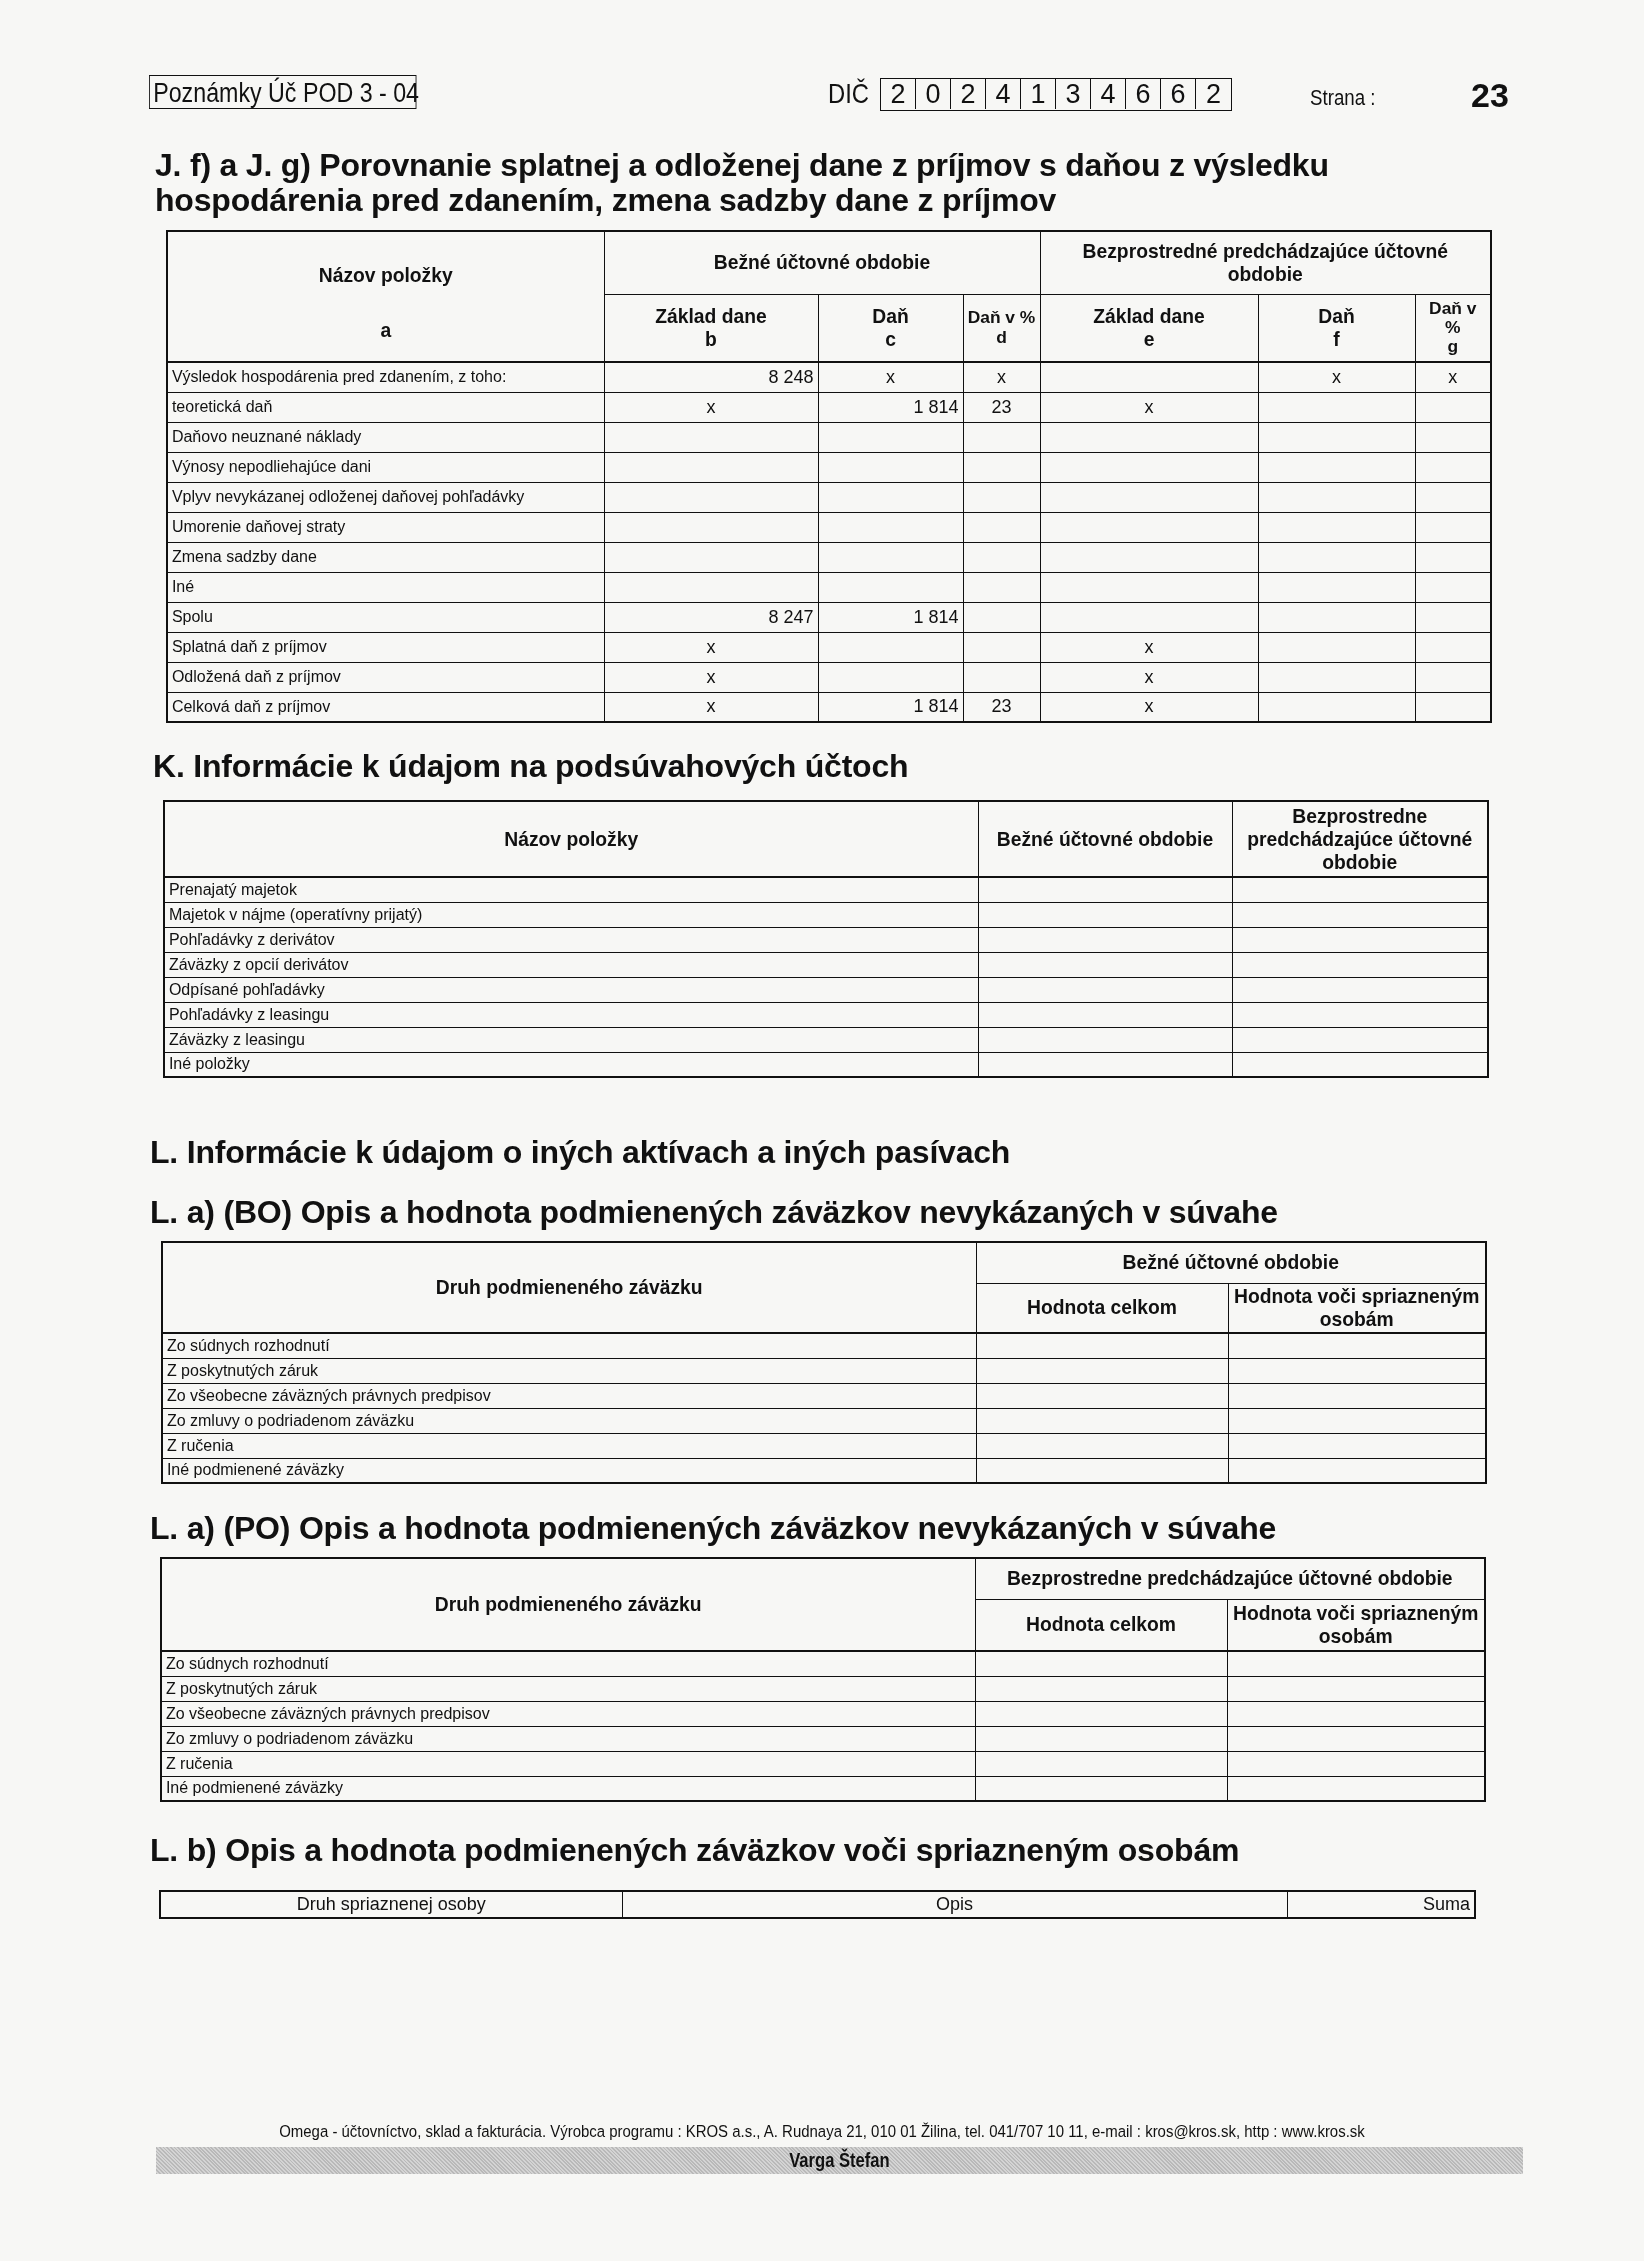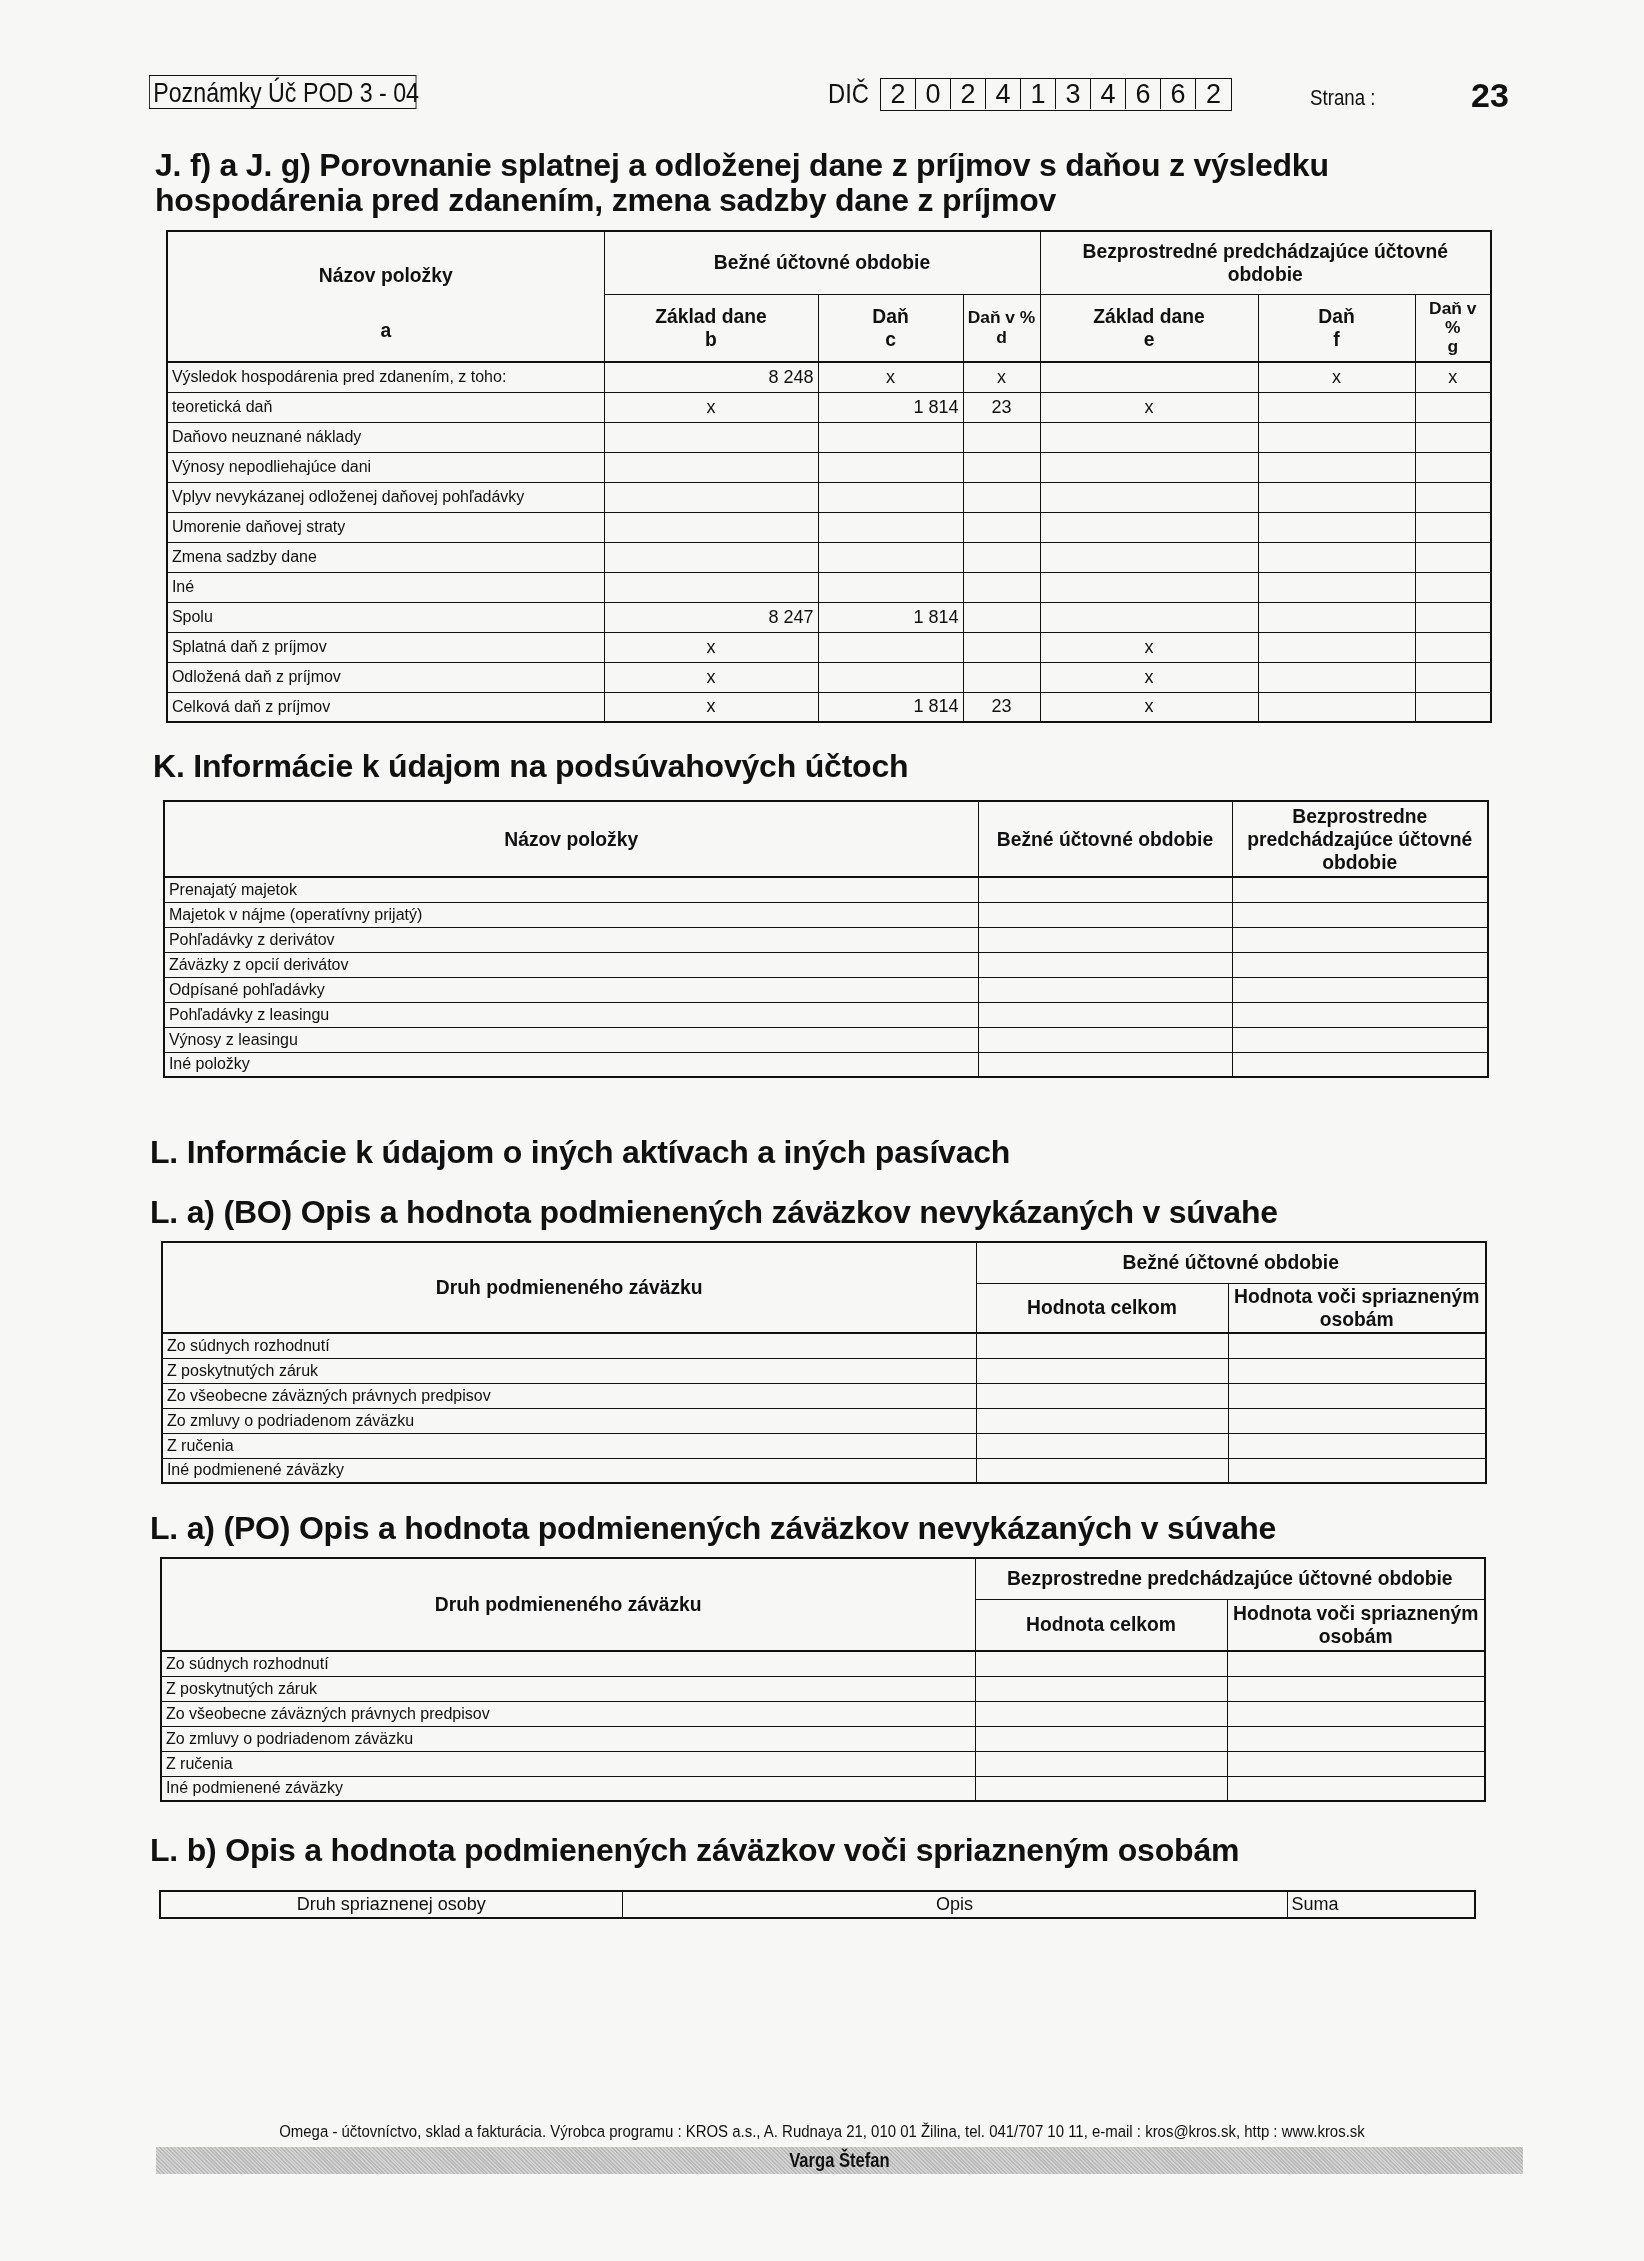--- a/index.html
+++ b/index.html
@@ -257,21 +257,21 @@
         <td class="lbl">Odpísané pohľadávky</td>
         <td></td>
         <td></td>
       </tr>
   <tr style="height:25px">
         <td class="lbl">Pohľadávky z leasingu</td>
         <td></td>
         <td></td>
       </tr>
   <tr style="height:25px">
-        <td class="lbl">Výnosy z leasingu</td>
+        <td class="lbl">Záväzky z leasingu</td>
         <td></td>
         <td></td>
       </tr>
   <tr style="height:25px">
         <td class="lbl">Iné položky</td>
         <td></td>
         <td></td>
       </tr>
 </tbody>
   </table>
@@ -380,20 +380,20 @@
 <table class="frm outer" style="left:159px; top:1890px; width:1315px;">
   <colgroup>
       <col style="width:462px">
       <col style="width:665px">
       <col style="width:188px">
     </colgroup>
   <tbody>
       <tr style="height:27px">
     <td style="font-size:18px; text-align:center;">Druh spriaznenej osoby</td>
     <td style="font-size:18px; text-align:center;">Opis</td>
-    <td style="font-size:18px; text-align:left;">Suma</td>
+    <td style="font-size:18px; text-align:right;">Suma</td>
   </tr>
 </tbody>
   </table>
 
 <div class="abs footer-line">Omega - účtovníctvo, sklad a fakturácia. Výrobca programu : KROS a.s., A. Rudnaya 21, 010 01 Žilina, tel. 041/707 10 11, e-mail : kros@kros.sk, http : www.kros.sk</div>
 <div class="abs footer-bar"><span>Varga Štefan</span></div>
 
 
 </body></html>

